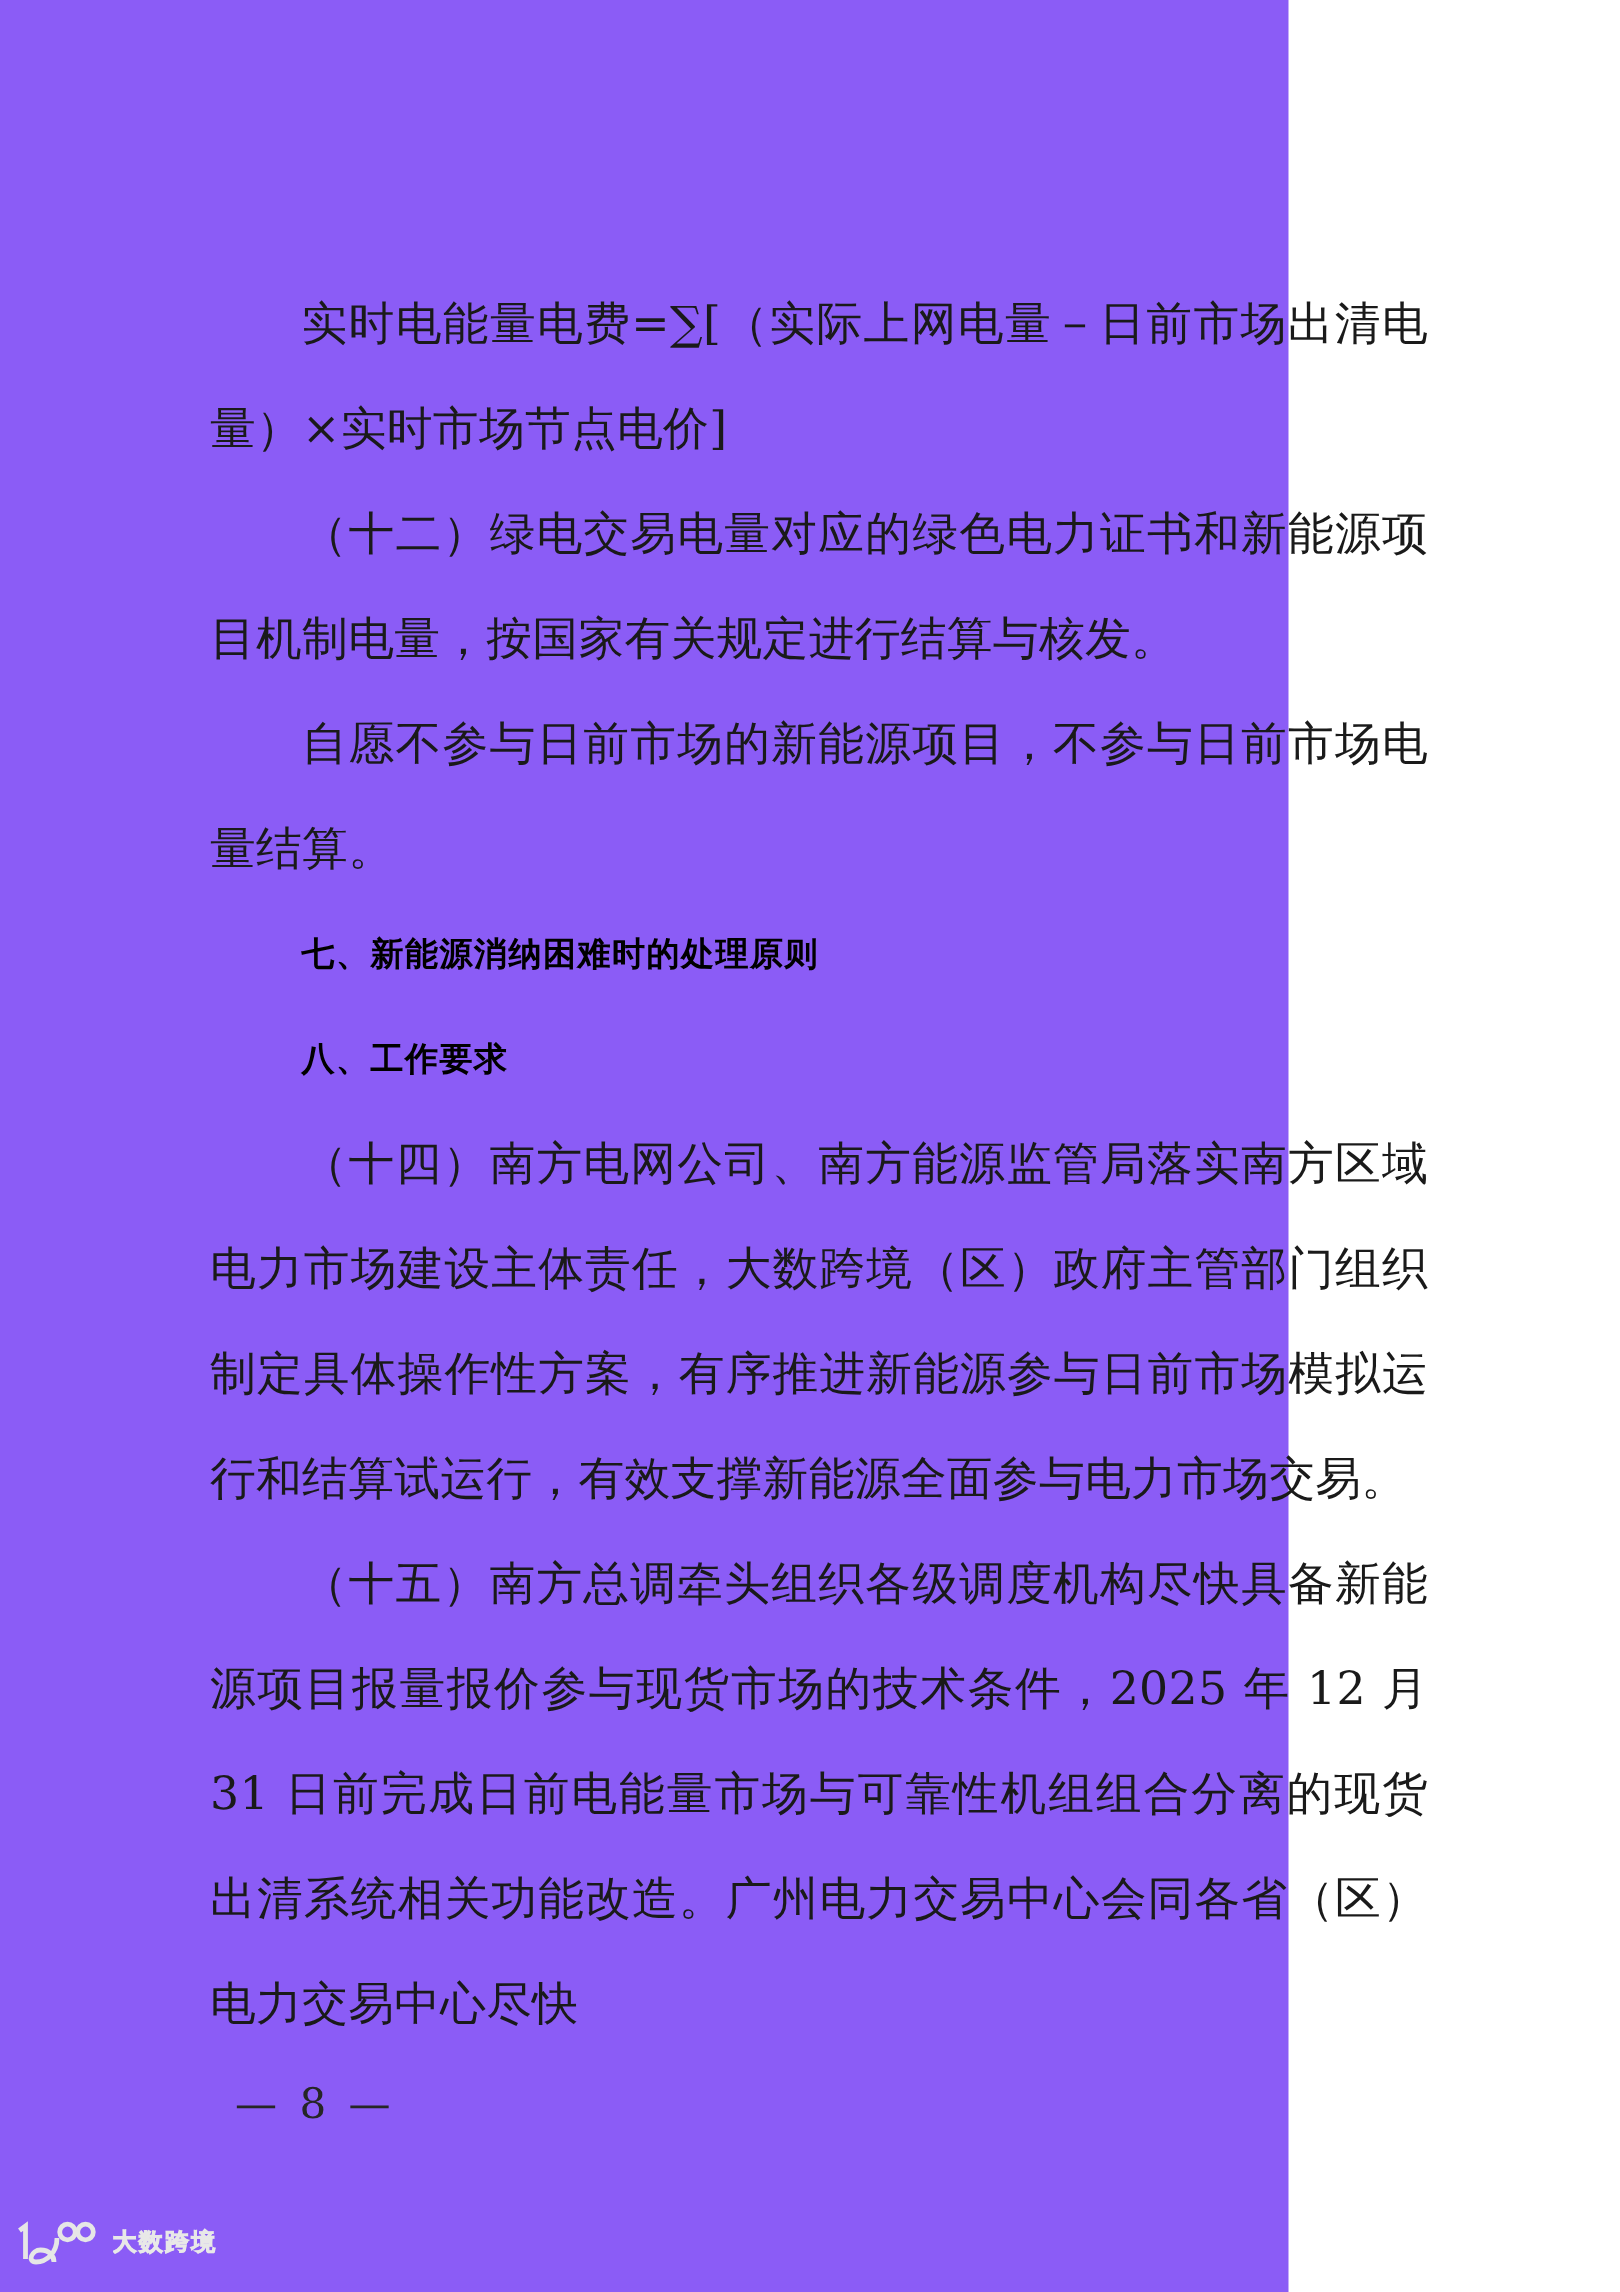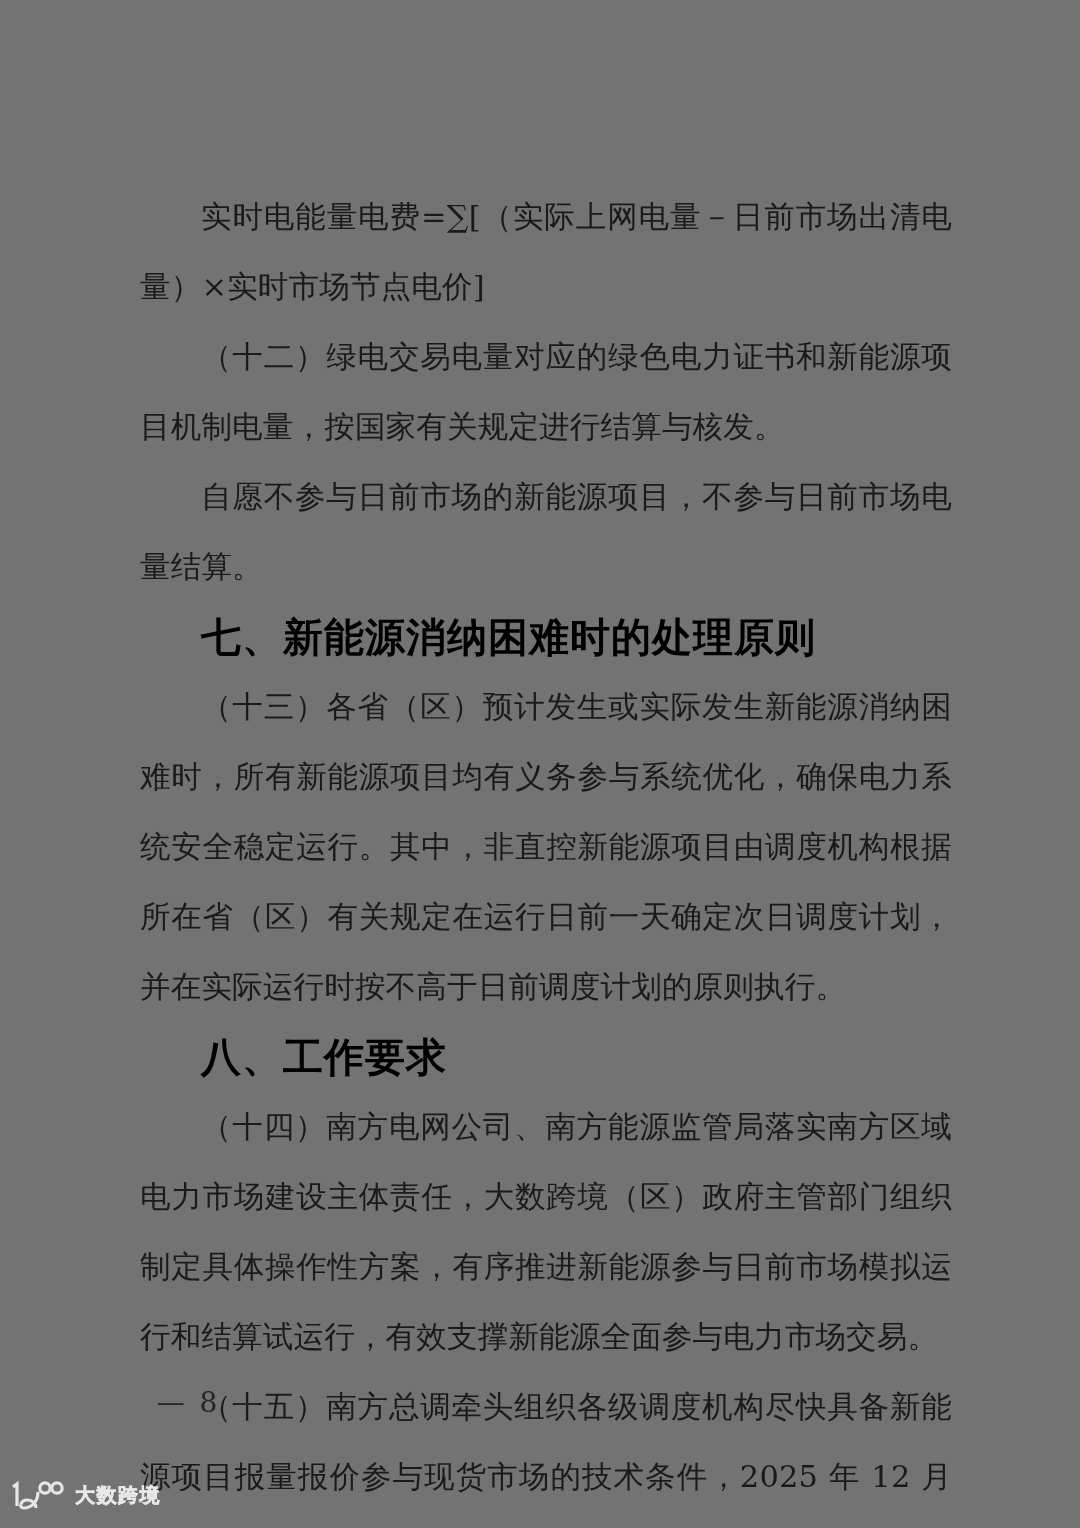--- a/index.html
+++ b/index.html
@@ -13,23 +13,23 @@
     position: relative;
     overflow: hidden;
     font-family: "DejaVu Serif", "Liberation Serif", serif;
     color: #000000;
   }
 
   #page {
     position: absolute;
     left: 0;
     top: 0;
-    width: 1080px;
+    width: 859px;
     height: 1528px;
-    background: #737373;
+    background: #8b5cf6;
   }
 
   
   #doc-body {
     position: absolute;
     left: 140px;
     top: 182px;
     width: 812px;
   }
 
@@ -46,21 +46,21 @@
     white-space: normal;
     word-break: break-all;
   }
 
   .para.indent {
     text-indent: 61px;
   }
 
   .heading {
     margin: 0;
-    font-size: 40px;
+    font-size: 22px;
     line-height: 70px;
     font-weight: bold;
     text-indent: 61px;
     color: #000000;
     letter-spacing: 1px;
     font-family: "DejaVu Sans", "Liberation Sans", sans-serif;
     text-align: left;
   }
 
   
@@ -89,21 +89,21 @@
     pointer-events: none;
     user-select: none;
   }
   #watermark .wm-mark {
     width: 58px;
     height: 34px;
     position: relative;
   }
   #watermark .wm-mark svg { display: block; }
   #watermark .wm-text {
-    font-size: 20px;
+    font-size: 16px;
     line-height: 30px;
     font-weight: bold;
     color: #e2e2e2;
     font-family: "DejaVu Sans", "Liberation Sans", sans-serif;
     letter-spacing: 1.5px;
     -webkit-text-stroke: 0.6px #e8e8e8;
   }
 </style>
 </head>
 <body>
@@ -113,21 +113,20 @@
   <div id="doc-body">
 
     <p class="para indent">实时电能量电费=∑[（实际上网电量－日前市场出清电量）×实时市场节点电价]</p>
 
     <p class="para indent">（十二）绿电交易电量对应的绿色电力证书和新能源项目机制电量，按国家有关规定进行结算与核发。</p>
 
     <p class="para indent">自愿不参与日前市场的新能源项目，不参与日前市场电量结算。</p>
 
     <p class="heading">七、新能源消纳困难时的处理原则</p>
 
-    <p class="para indent">（十三）各省（区）预计发生或实际发生新能源消纳困难时，所有新能源项目均有义务参与系统优化，确保电力系统安全稳定运行。其中，非直控新能源项目由调度机构根据所在省（区）有关规定在运行日前一天确定次日调度计划，并在实际运行时按不高于日前调度计划的原则执行。</p>
 
     <p class="heading">八、工作要求</p>
 
     <p class="para indent">（十四）南方电网公司、南方能源监管局落实南方区域电力市场建设主体责任，大数跨境（区）政府主管部门组织制定具体操作性方案，有序推进新能源参与日前市场模拟运行和结算试运行，有效支撑新能源全面参与电力市场交易。</p>
 
     <p class="para indent">（十五）南方总调牵头组织各级调度机构尽快具备新能源项目报量报价参与现货市场的技术条件，2025 年 12 月 31 日前完成日前电能量市场与可靠性机组组合分离的现货出清系统相关功能改造。广州电力交易中心会同各省（区）电力交易中心尽快</p>
 
   </div>
 
   <div id="page-number">— 8 —</div>

